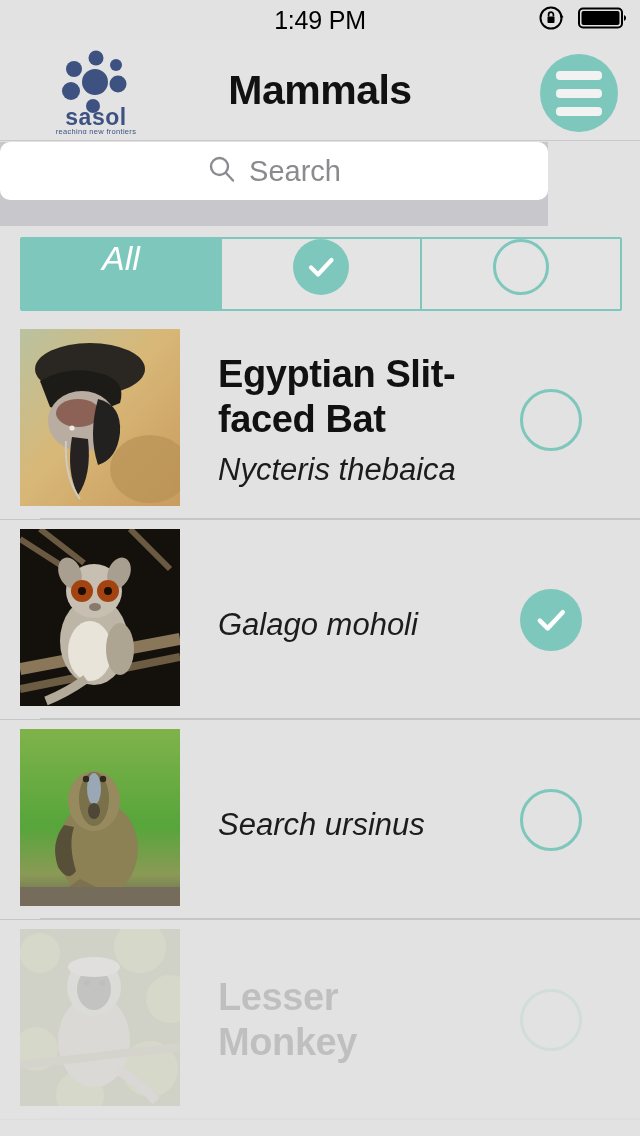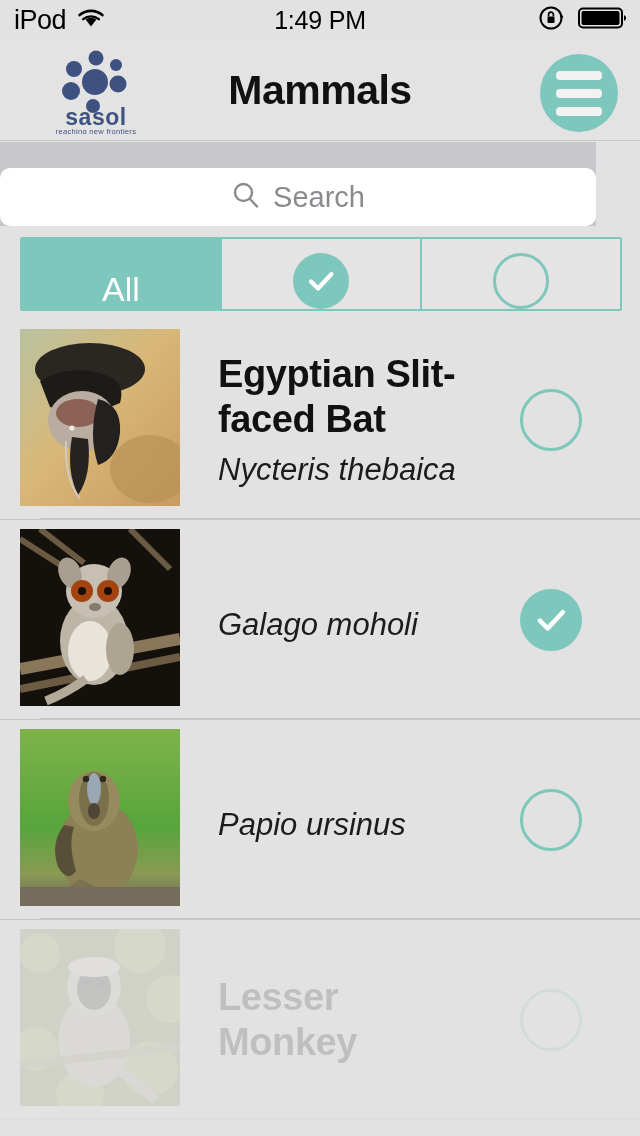--- a/index.html
+++ b/index.html
@@ -39,44 +39,45 @@
   .menu-btn {
     position:absolute; right:22px; top:14px;
     width:78px; height:78px; border-radius:50%;
     background:#7ec7bc;
     display:flex; flex-direction:column; align-items:center; justify-content:center; gap:9px;
   }
   .menu-bar { width:46px; height:9px; border-radius:4px; background:#f2f2f2; }
 
   
   .searchwrap {
-    position:absolute; left:0; top:142px; width:596px; height:84px;
+    position:absolute; left:0; top:142px; width:548px; height:84px;
     background:#c8c7cc;
-    display:flex; align-items:flex-end; justify-content:center;
+    display:flex; align-items:flex-start; justify-content:center;
   }
   .searchbar {
     width:604px; height:58px; background:#fff; border-radius:10px;
     display:flex; align-items:center; justify-content:center; gap:12px;
   }
   .search-placeholder { font-size:29px; color:#8a8a8f; }
 
   
   .segwrap {
     position:absolute; left:0; top:226px; width:640px; height:94px;
     background:#e2e2e2;
   }
   .segmented {
     position:absolute; left:20px; top:11px; width:602px; height:74px;
     border:2px solid #7ec7bc; border-radius:2px;
     display:flex; overflow:hidden; background:#e4e4e4;
   }
   .seg {
-    flex:1 1 0; display:flex; align-items:flex-end; justify-content:center;
+    flex:1 1 0; display:flex; align-items:flex-start; justify-content:center;
     border-right:2px solid #7ec7bc;
     background:#e4e4e4;
+    font-style:italic;
   }
   .seg:last-child { border-right:none; }
   .seg.active { background:#7ec7bc; }
   .seg-label { font-size:34px; color:#fff; }
   .circle-filled {
     width:58px; height:58px; border-radius:50%; background:#7ec7bc;
     display:flex; align-items:center; justify-content:center;
   }
   .circle-filled svg { display:block; }
   .circle-empty {
@@ -121,30 +122,20 @@
   .divider-inset {
     position:absolute; left:40px; right:0; bottom:0; height:1px; background:#c6c6c6;
   }
 </style>
 </head>
 <body>
 
 <div id="app">
 
   <div class="statusbar">
-    <div class="sb-left">
-      <span class="sb-carrier">iPod</span>
-      <span>
-        <svg width="30" height="22" viewBox="0 0 30 22">
-          <path d="M15 19.5 L9.6 12.6 a8.6 8.6 0 0 1 10.8 0 Z" fill="#000"></path>
-          <path d="M3.6 8.1 a17.6 17.6 0 0 1 22.8 0" stroke="#000" stroke-width="2.6" fill="none" stroke-linecap="round"></path>
-          <path d="M7.2 12.2 a12.2 12.2 0 0 1 15.6 0" stroke="#000" stroke-width="2.4" fill="none" stroke-linecap="round"></path>
-        </svg>
-      </span>
-    </div>
     <div class="sb-center">
       <span class="sb-time">1:49 PM</span>
     </div>
     <div class="sb-right">
       <span>
         <svg width="28" height="28" viewBox="0 0 28 28">
           <circle cx="13" cy="14" r="10.5" stroke="#000" stroke-width="2" fill="none"></circle>
           <rect x="9.5" y="12.5" width="7" height="6.5" rx="1" fill="#000"></rect>
           <path d="M10.6 12.5 v-2 a2.4 2.4 0 0 1 4.8 0 v2" stroke="#000" stroke-width="1.7" fill="none"></path>
           <path d="M23 10 l2.6 3.2 l-3.4 0.6 z" fill="#000"></path>
@@ -307,21 +298,21 @@
           <ellipse cx="74" cy="60" rx="7" ry="16" fill="#9aa8b5"></ellipse>
           <ellipse cx="74" cy="82" rx="6" ry="8" fill="#4e4636"></ellipse>
           <circle cx="66" cy="50" r="3.2" fill="#2e2a20"></circle>
           <circle cx="83" cy="50" r="3.2" fill="#2e2a20"></circle>
           <path d="M44 96 q-14 18 -6 42 q10 16 18 4 q-8 -26 -2 -44 z" fill="#584f38"></path>
           <path d="M60 150 q-16 12 -26 16 l60 0 q-18 -8 -34 -16 z" fill="#7d724f"></path>
           <rect x="0" y="158" width="160" height="19" fill="#766c5c"></rect>
         </svg>
       </div>
       <div class="row-text">
-        <div class="sci-name">Papio ursinus</div>
+        <div class="sci-name">Search ursinus</div>
       </div>
       <div class="row-toggle">
         <span class="circle-empty"></span>
       </div>
       <div class="divider-inset"></div>
     </div>
 
     <div class="row faded">
       <div class="thumb">
         <svg width="160" height="177" viewBox="0 0 160 177">

